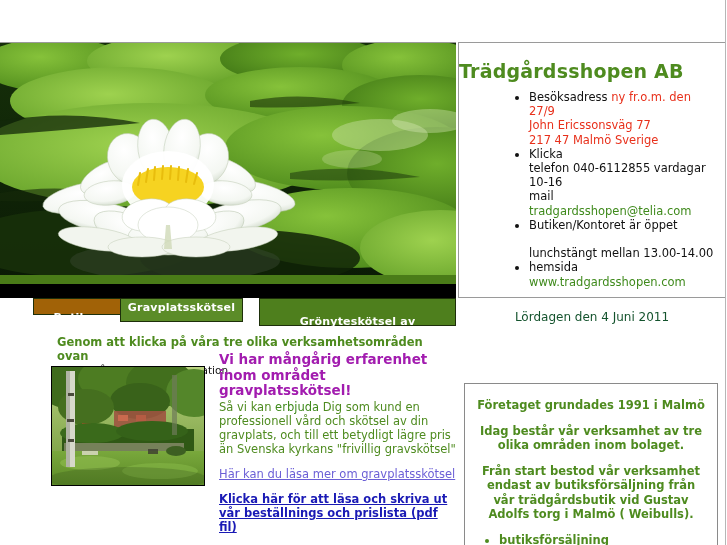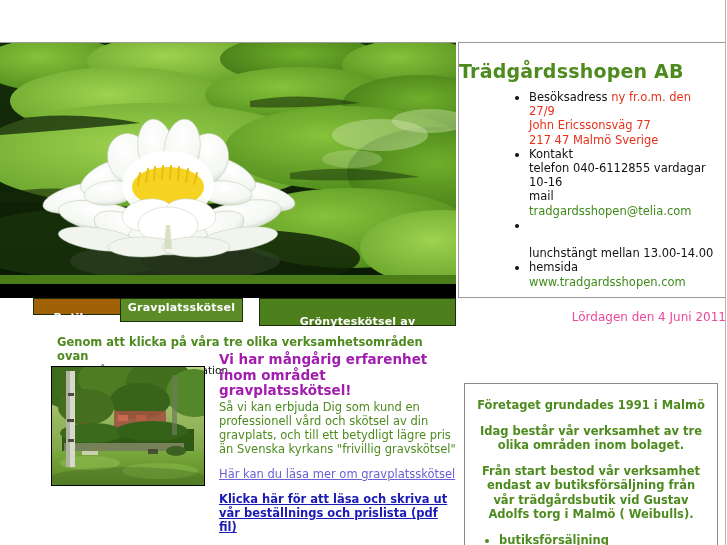--- a/index.html
+++ b/index.html
@@ -59,21 +59,21 @@
     font-weight:bold;letter-spacing:.2px;
   }
   .contact ul{margin:0;padding:0 8px 0 28px;list-style:disc;}
   .contact li{font-size:11.5px;line-height:14.2px;color:#111;margin-bottom:0px;margin-left:42px;}
   .red{color:#e8301b;}
   .greenlink{color:#3f8a1c;}
 
   
   .dateline{
     position:absolute;left:458px;top:305px;width:268px;height:24px;
-    text-align:right;font-size:12px;color:#ec4899;
+    text-align:center;font-size:12px;color:#14532d;
     line-height:24px;
   }
 
   
   .infobox{
     position:absolute;left:464px;top:383px;width:254px;height:170px;
     border:1px solid #8a8a8a;background:#ffffff;
     box-sizing:border-box;overflow:hidden;
     padding:14px 10px 0 10px;
   }
@@ -253,28 +253,28 @@
     <ul>
 
       <li>
         <span>Besöksadress</span>
         <span class="red">ny fr.o.m. den 27/9</span><br>
         <span class="red">John Ericssonsväg 77</span><br>
         <span class="red">217 47 Malmö Sverige</span>
       </li>
 
       <li>
-        <span>Kontakt</span><br>
+        <span>Klicka</span><br>
         <span>telefon 040-6112855 vardagar 10-16</span><br>
         <span>mail</span>
         <span class="greenlink">tradgardsshopen@telia.com</span>
       </li>
 
       <li>
-        <br>
+        <span>Butiken/Kontoret är öppet</span><br>
         <br>
         <span>lunchstängt mellan 13.00-14.00</span>
       </li>
 
       <li>
         <span>hemsida</span>
         <span class="greenlink">www.tradgardsshopen.com</span>
       </li>
 
     </ul>

